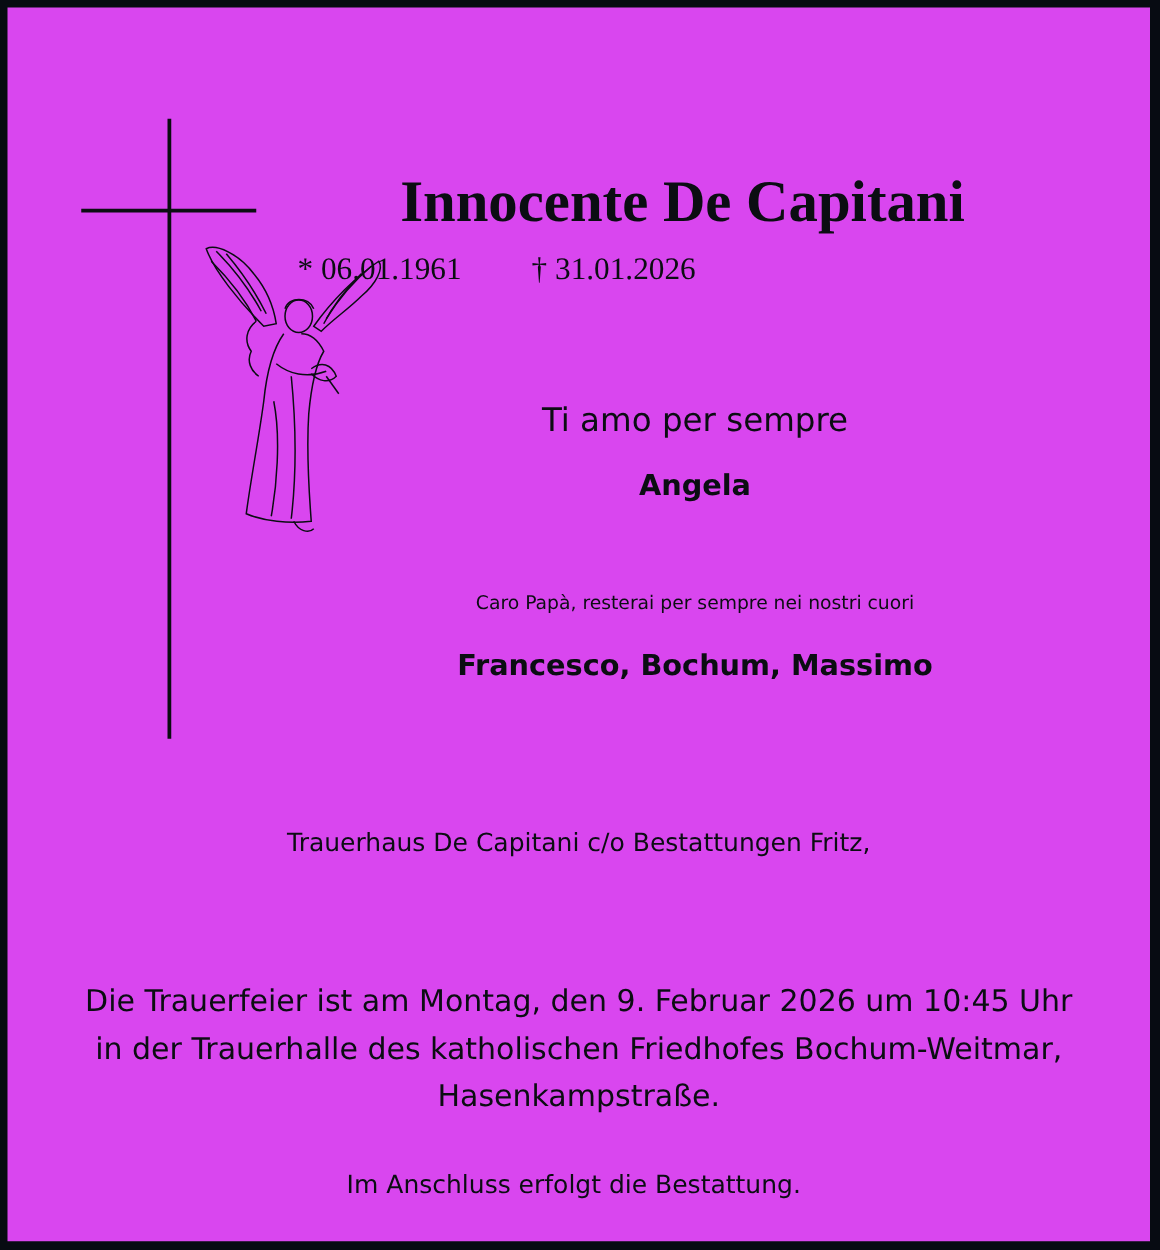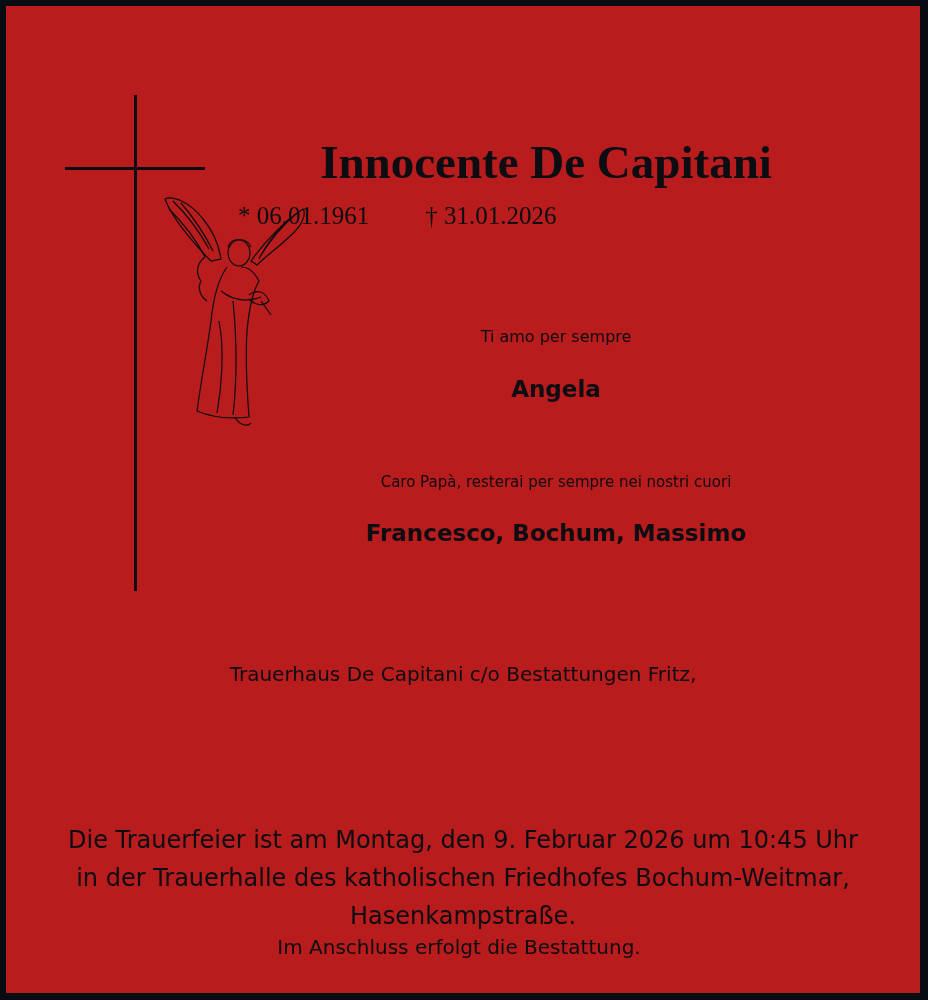--- a/index.html
+++ b/index.html
@@ -1,32 +1,32 @@
 <!DOCTYPE html>
 <html><head>
   <meta charset="utf-8">
   <style>
     html, body { margin: 0; padding: 0; }
     body { width: 928px; height: 1000px; background: #070b12; position: relative; overflow: hidden; }
-    .card { position: absolute; left: 6px; top: 6px; width: 914px; height: 987px; background: #b91c1c; }
+    .card { position: absolute; left: 6px; top: 6px; width: 914px; height: 987px; background: #d946ef; }
     .abs { position: absolute; }
     .cross-v { left: 128px; top: 89px; width: 3px; height: 496px; background: #0b0d12; }
     .cross-h { left: 59px; top: 161px; width: 140px; height: 3px; background: #0b0d12; }
     .angel { left: 155px; top: 185px; width: 150px; height: 240px; }
     .name { left: 250px; width: 580px; top: 128px; text-align: center; font-family: "Liberation Serif", serif; font-weight: bold; font-size: 47px; color: #0b0d12; line-height: 56px; }
     .dates { left: 232px; width: 580px; top: 194px; text-align: left; font-family: "Liberation Serif", serif; font-size: 25px; color: #0b0d12; line-height: 32px; }
     .dates span { display: inline-block; }
     .dates .gap { width: 56px; }
     .sans { font-family: "DejaVu Sans", sans-serif; color: #0b0d12; text-align: center; }
-    .l1 { left: 240px; width: 620px; top: 314px; font-size: 16px; line-height: 34px; }
+    .l1 { left: 240px; width: 620px; top: 314px; font-size: 26px; line-height: 34px; }
     .l2 { left: 240px; width: 620px; top: 366px; font-size: 23px; font-weight: bold; line-height: 34px; }
     .l3 { left: 220px; width: 660px; top: 459px; font-size: 15px; line-height: 34px; }
     .l4 { left: 220px; width: 660px; top: 510px; font-size: 23px; font-weight: bold; line-height: 34px; }
     .addr { left: 40px; width: 834px; top: 651px; font-size: 20px; line-height: 35px; }
-    .cer { left: 20px; width: 874px; top: 776px; font-size: 24px; line-height: 38px; margin-top: 39px; }
+    .cer { left: 20px; width: 874px; top: 776px; font-size: 24px; line-height: 38px; }
     .end { left: 16px; width: 874px; top: 922px; font-size: 20px; line-height: 38px; }
   </style>
 </head>
 <body>
 
 <div class="card">
   <div class="abs cross-v"></div>
   <div class="abs cross-h"></div>
 
   <svg class="abs angel" viewBox="0 0 150 240" fill="none" stroke="#0b0d12" stroke-width="1.2">

